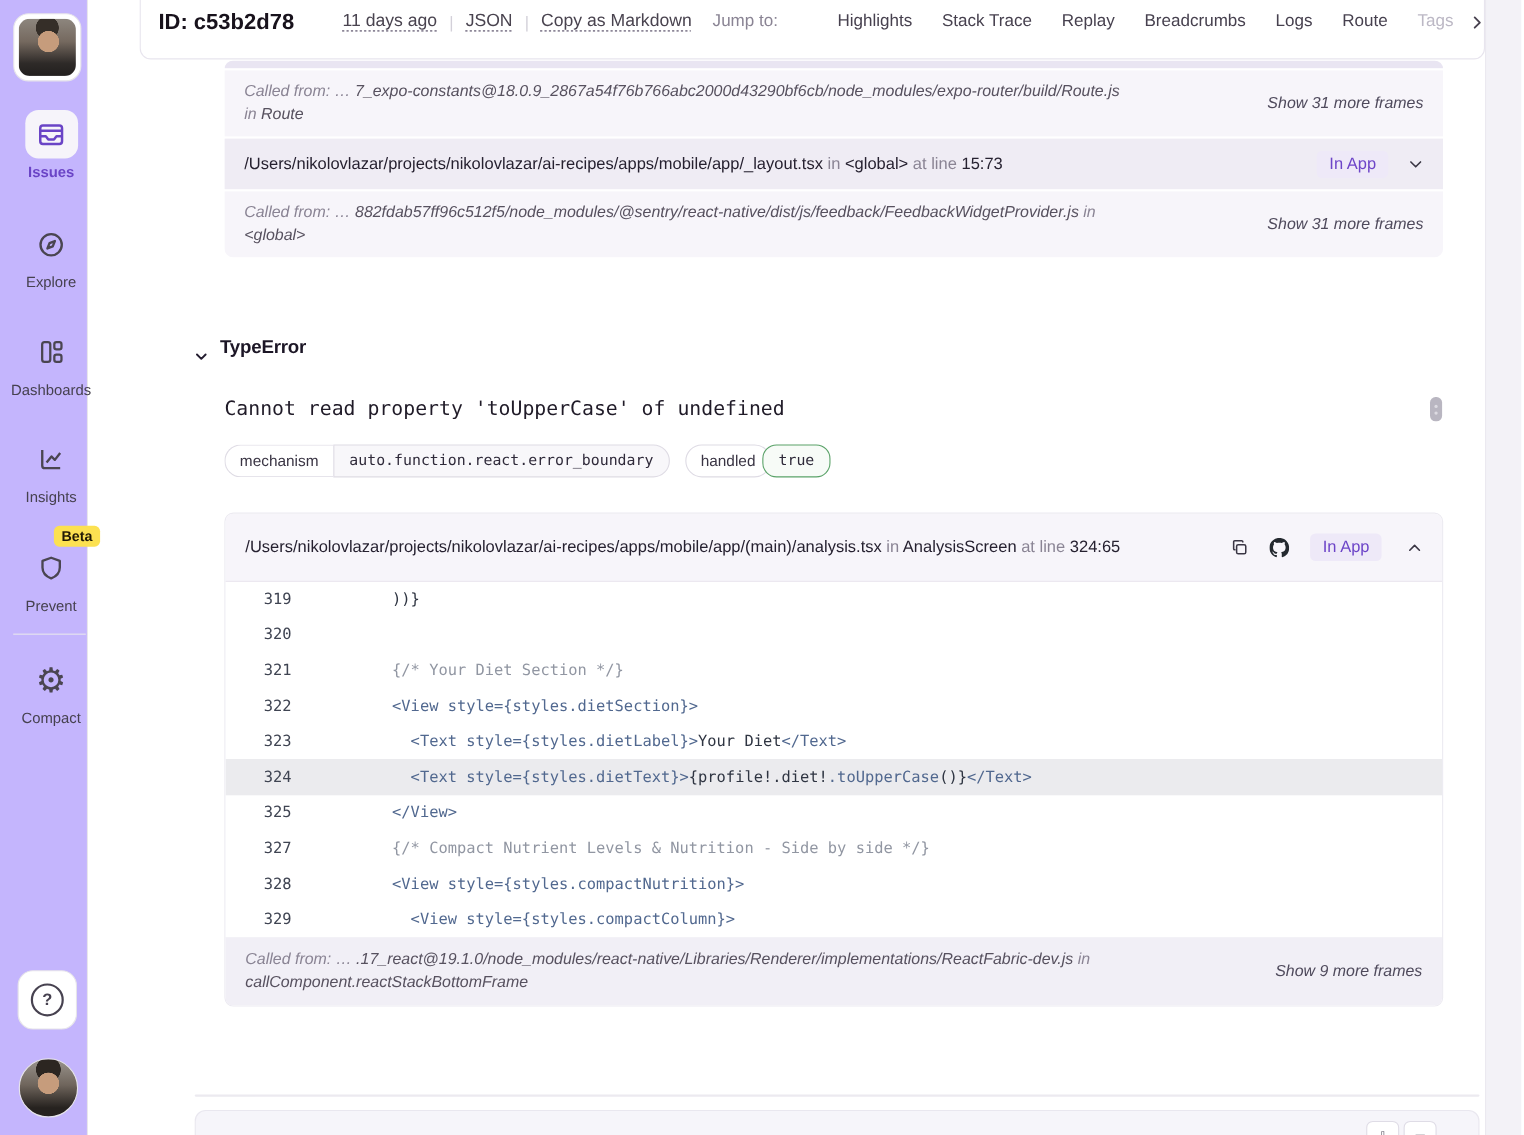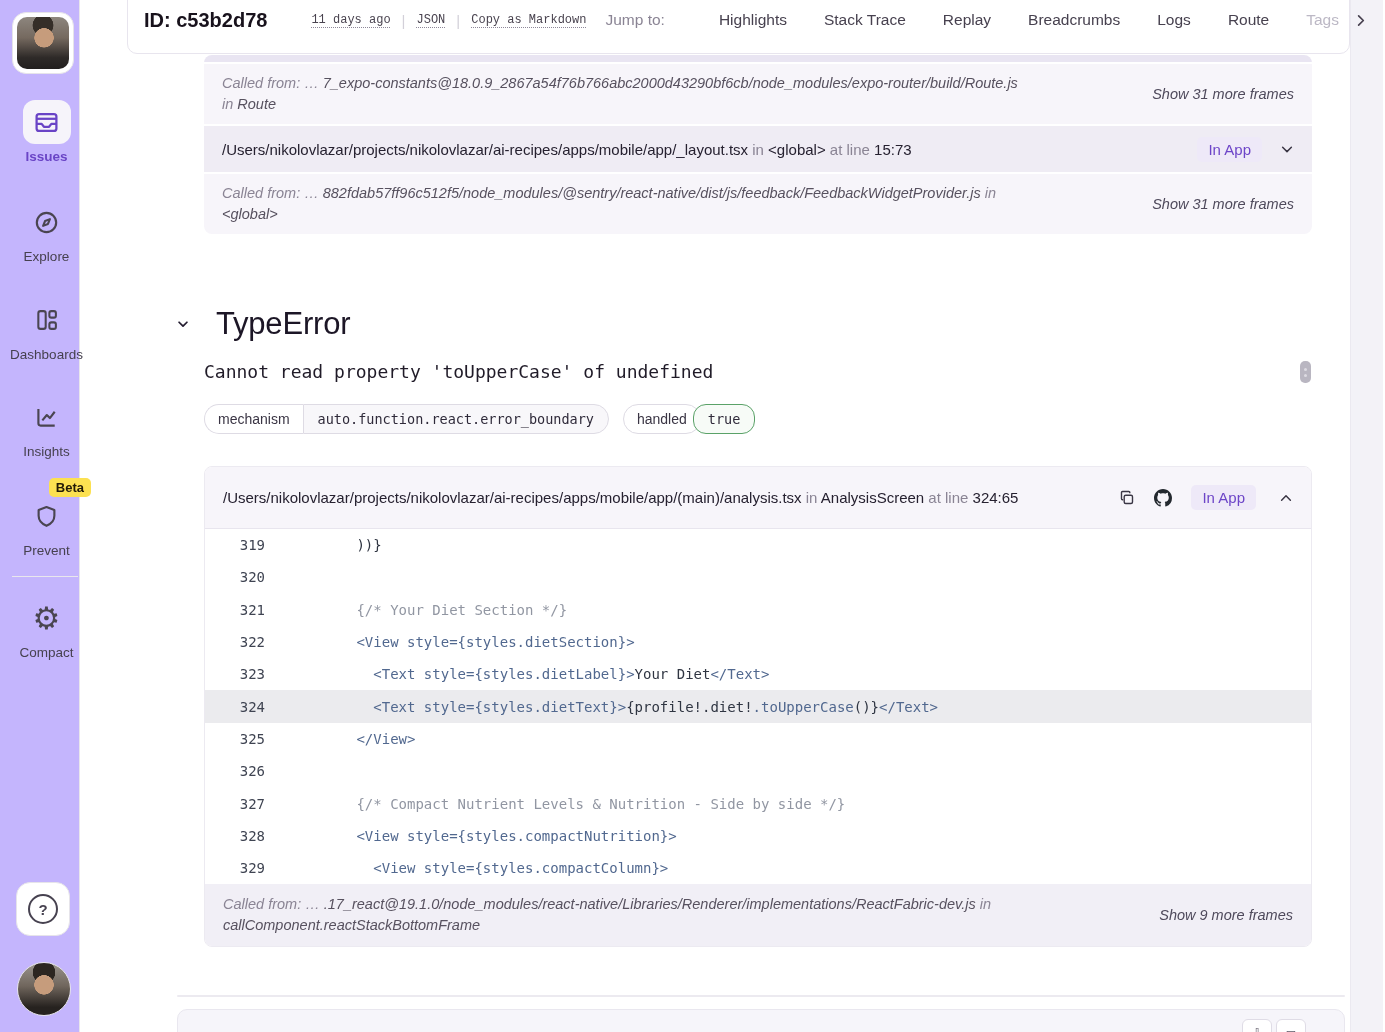--- a/index.html
+++ b/index.html
@@ -39,25 +39,25 @@
       linear-gradient(180deg, #9a948d 0%, #6f655c 45%, #26221f 85%); }
 
   
   .right-strip { position:absolute; left:1350px; top:0; width:33px; height:1032px; background:#f3f2f7;
     border-left:1px solid #ebe9f0; }
 
   
   .event-header { position:absolute; left:127px; top:-14px; width:1223px; height:68px; background:#fff;
     border:1px solid #e8e5ee; border-radius:10px; display:flex; align-items:center; padding:0 16px; z-index:4; }
   .event-id { font-size:20px; font-weight:700; color:#18121c; margin-right:44px; white-space:nowrap; }
-  .hdr-link { font-size:12px; color:#49434f; text-decoration:underline dotted #8d8798; text-underline-offset:4px;
-    cursor:pointer; white-space:nowrap;font-family:Liberation Mono, monospace; }
+  .hdr-link { font-size:16px; color:#49434f; text-decoration:underline dotted #8d8798; text-underline-offset:4px;
+    cursor:pointer; white-space:nowrap; }
   .hdr-sep { color:#d3d0d9; margin:0 11px; font-size:15px; }
   .jump-label { color:#8a8494; font-size:15.5px; margin-left:19px; margin-right:18px; white-space:nowrap; }
-  .jump-links { display:flex; gap:37px; align-items:center;padding-left:36px; }
+  .jump-links { display:flex; gap:27px; align-items:center;padding-left:36px; }
   .jump-link { font-size:15.5px; color:#47414f; cursor:pointer; white-space:nowrap; }
   .jump-link.faded { color:#bcb8c5; }
   .hdr-chevron { margin-left:14px; display:flex; align-items:center; cursor:pointer; }
 
   
   .frames-card { position:absolute; left:204px; top:55px; width:1108px; border-radius:8px; overflow:hidden; }
   .frame-sliver { height:7px; background:#e9e5f2; margin-bottom:2px; }
   .frame-row { display:flex; align-items:center; padding:9px 18px; margin-bottom:2px; }
   .frame-row.called { background:#f7f5fa; min-height:58px; }
   .frame-row.pathrow { background:#efecf4; height:46px; padding:0 18px; }
@@ -67,21 +67,21 @@
   .pathish { color:#57515f; }
   .show-more { margin-left:auto; padding-left:20px; white-space:nowrap; font-style:italic; font-size:14.5px;
     color:#4f4a5c; cursor:pointer; }
   .path-text { flex:1; font-size:15px; color:#262130; white-space:nowrap; overflow:hidden; }
   .row-actions { display:flex; align-items:center; margin-left:auto; }
   .inapp-badge { background:#eee9f8; color:#6d45c8; font-size:15px; padding:4px 11px; border-radius:5px;
     margin-right:18px; cursor:pointer; white-space:nowrap; }
 
   
   .section-caret { position:absolute; left:176px; top:317px; cursor:pointer; }
-  .exception-title { position:absolute; left:216px; top:306px; font-size:31px; font-weight:400; color:#1c1626;
+  .exception-title { position:absolute; left:200px; top:306px; font-size:17px; font-weight:700; color:#1c1626;
     letter-spacing:-0.2px; }
   .exception-message { position:absolute; left:204px; top:361px; font-family:"DejaVu Sans Mono", monospace;
     font-size:18px; color:#201b28; }
   .drag-handle-wrap { position:absolute; left:1296px; top:357px; width:18px; height:30px; background:#fff;
     display:flex; align-items:center; justify-content:center; cursor:pointer; }
   .drag-handle { width:11px; height:22px; background:#b9b6c1; border-radius:5px; display:flex; flex-direction:column;
     align-items:center; justify-content:center; gap:3px; }
   .drag-dot { width:3px; height:3px; border-radius:50%; background:#dddbe2; }
 
   .tags-row { position:absolute; left:204px; top:404px; display:flex; gap:14px; align-items:center; }
@@ -334,24 +334,20 @@
         </div>
         <div class="code-line active">
           <span class="ln">324</span>
           <span class="code"><span class="s-t">          &lt;Text style={styles.dietText}&gt;</span><span class="s-p">{profile!.diet!</span><span class="s-t">.toUpperCase</span><span class="s-p">()}</span><span class="s-t">&lt;/Text&gt;</span></span>
         </div>
         <div class="code-line">
           <span class="ln">325</span>
           <span class="code"><span class="s-t">        &lt;/View&gt;</span></span>
         </div>
         <div class="code-line">
-          <span class="ln">326</span>
-          <span class="code"></span>
-        </div>
-        <div class="code-line">
           <span class="ln">327</span>
           <span class="code"><span class="s-c">        {/* Compact Nutrient Levels &amp; Nutrition - Side by side */}</span></span>
         </div>
         <div class="code-line">
           <span class="ln">328</span>
           <span class="code"><span class="s-t">        &lt;View style={styles.compactNutrition}&gt;</span></span>
         </div>
         <div class="code-line">
           <span class="ln">329</span>
           <span class="code"><span class="s-t">          &lt;View style={styles.compactColumn}&gt;</span></span>

